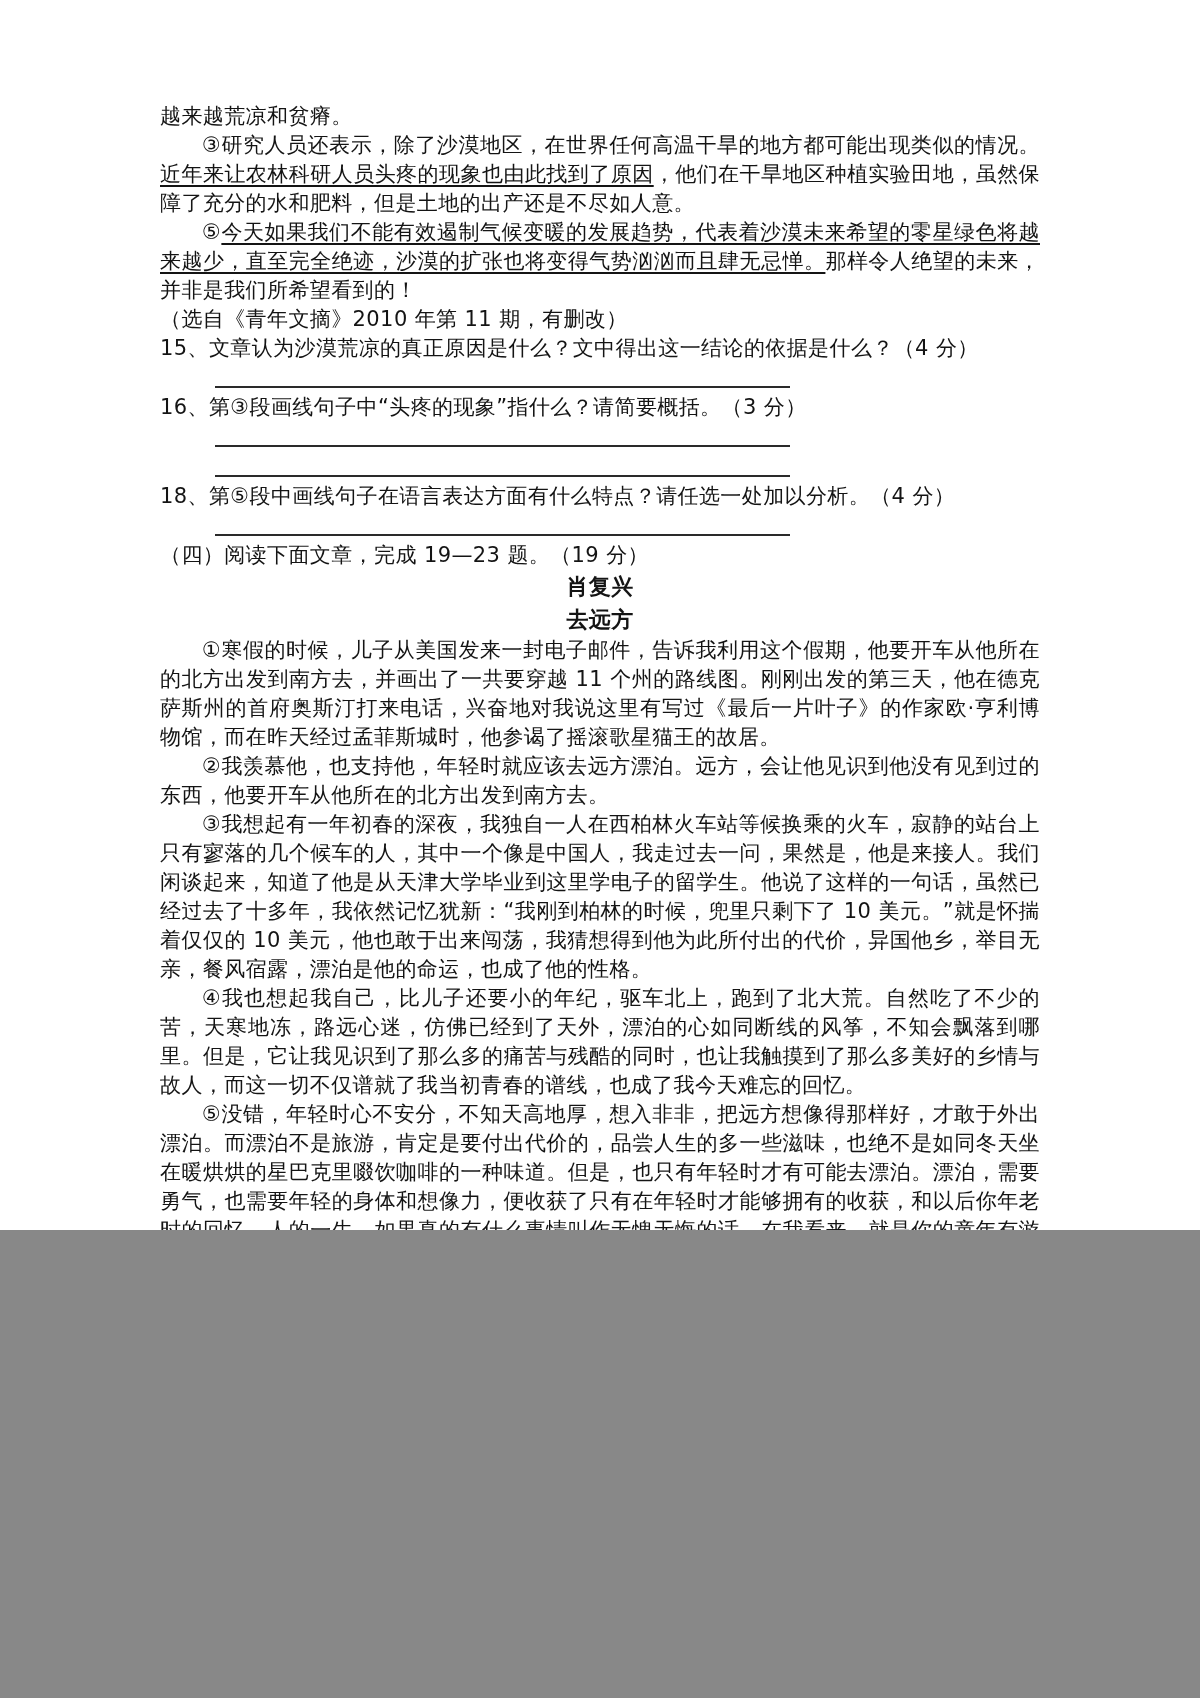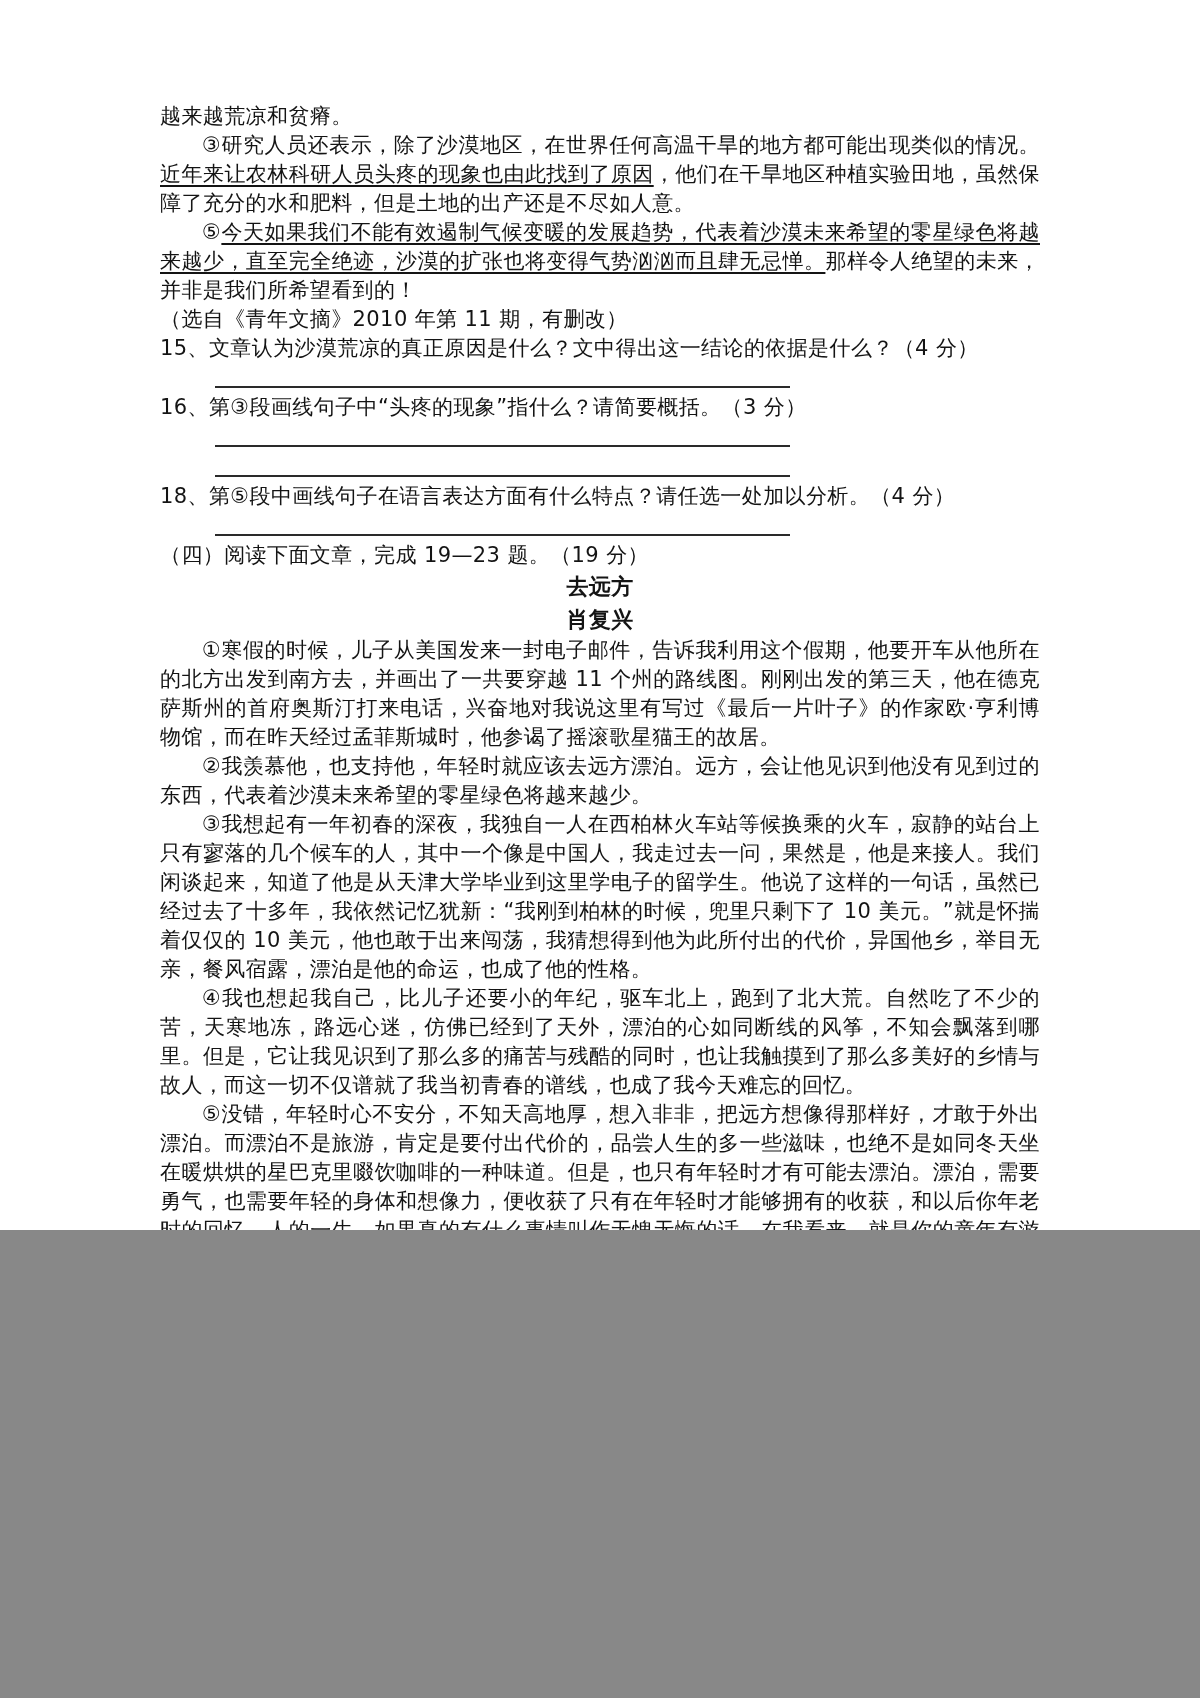--- a/index.html
+++ b/index.html
@@ -81,26 +81,26 @@
         <div class="blank-line"></div>
       </div>
 
     <p class="q-row"><span>18、</span><span>第⑤段中画线句子在语言表达方面有什么特点？请任选一处加以分析。（4 分）</span></p>
     <div class="blank-row">
         <div class="blank-line"></div>
       </div>
 
     <p class="noindent">（四）阅读下面文章，完成 19—23 题。（19 分）</p>
 
+    <p class="center-title">肖复兴</p>
     <p class="center-title">去远方</p>
-    <p class="center-title">肖复兴</p>
 
     <p class="para"><span>①</span><span>寒假的时候，儿子从美国发来一封电子邮件，告诉我利用这个假期，他要开车从他所在的北方出发到南方去，并画出了一共要穿越 11 个州的路线图。刚刚出发的第三天，他在德克萨斯州的首府奥斯汀打来电话，兴奋地对我说这里有写过《最后一片叶子》的作家欧·亨利博物馆，而在昨天经过孟菲斯城时，他参谒了摇滚歌星猫王的故居。</span></p>
 
-    <p class="para"><span>②</span><span>我羡慕他，也支持他，年轻时就应该去远方漂泊。远方，会让他见识到他没有见到过的东西，代表着沙漠未来希望的零星绿色将越来越少。</span></p>
+    <p class="para"><span>②</span><span>我羡慕他，也支持他，年轻时就应该去远方漂泊。远方，会让他见识到他没有见到过的东西，他要开车从他所在的北方出发到南方去。</span></p>
 
     <p class="para"><span>③</span><span>我想起有一年初春的深夜，我独自一人在西柏林火车站等候换乘的火车，寂静的站台上只有寥落的几个候车的人，其中一个像是中国人，我走过去一问，果然是，他是来接人。我们闲谈起来，知道了他是从天津大学毕业到这里学电子的留学生。他说了这样的一句话，虽然已经过去了十多年，我依然记忆犹新：“我刚到柏林的时候，兜里只剩下了 10 美元。”就是怀揣着仅仅的 10 美元，他也敢于出来闯荡，我猜想得到他为此所付出的代价，异国他乡，举目无亲，餐风宿露，漂泊是他的命运，也成了他的性格。</span></p>
 
     <p class="para"><span>④</span><span>我也想起我自己，比儿子还要小的年纪，驱车北上，跑到了北大荒。自然吃了不少的苦，天寒地冻，路远心迷，仿佛已经到了天外，漂泊的心如同断线的风筝，不知会飘落到哪里。但是，它让我见识到了那么多的痛苦与残酷的同时，也让我触摸到了那么多美好的乡情与故人，而这一切不仅谱就了我当初青春的谱线，也成了我今天难忘的回忆。</span></p>
 
     <p class="para"><span>⑤</span><span>没错，年轻时心不安分，不知天高地厚，想入非非，把远方想像得那样好，才敢于外出漂泊。而漂泊不是旅游，肯定是要付出代价的，品尝人生的多一些滋味，也绝不是如同冬天坐在暖烘烘的星巴克里啜饮咖啡的一种味道。但是，也只有年轻时才有可能去漂泊。漂泊，需要勇气，也需要年轻的身体和想像力，便收获了只有在年轻时才能够拥有的收获，和以后你年老时的回忆。人的一生，如果真的有什么事情叫作无愧无悔的话，在我看来，就是你的童年有游戏的欢乐，你的青春有漂泊的经历，你的老年有难忘的回忆。</span></p>
 
   </div>
 
   <div class="page-number">4</div>

